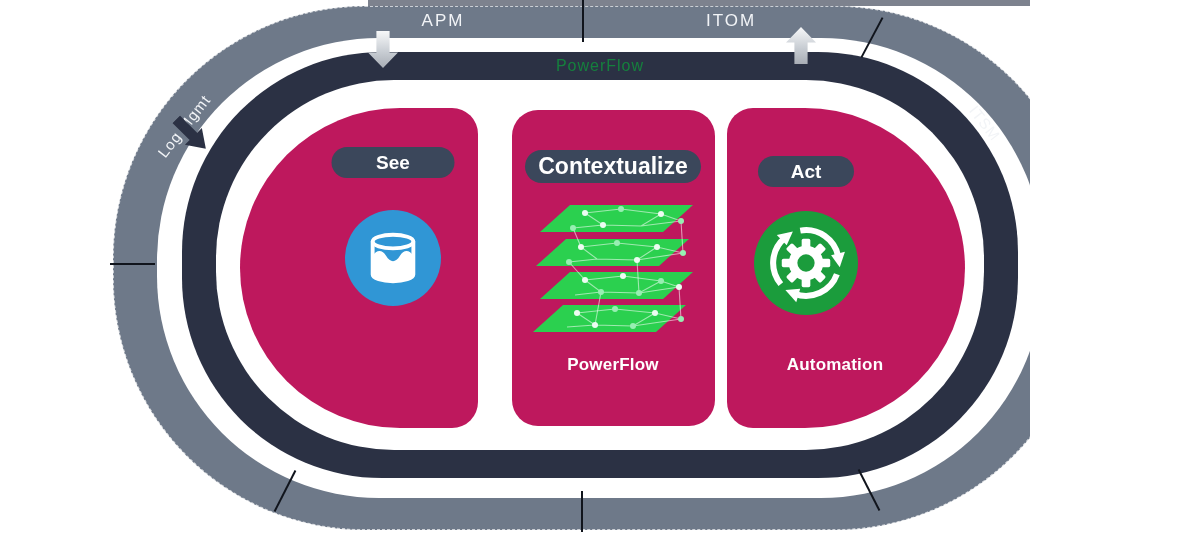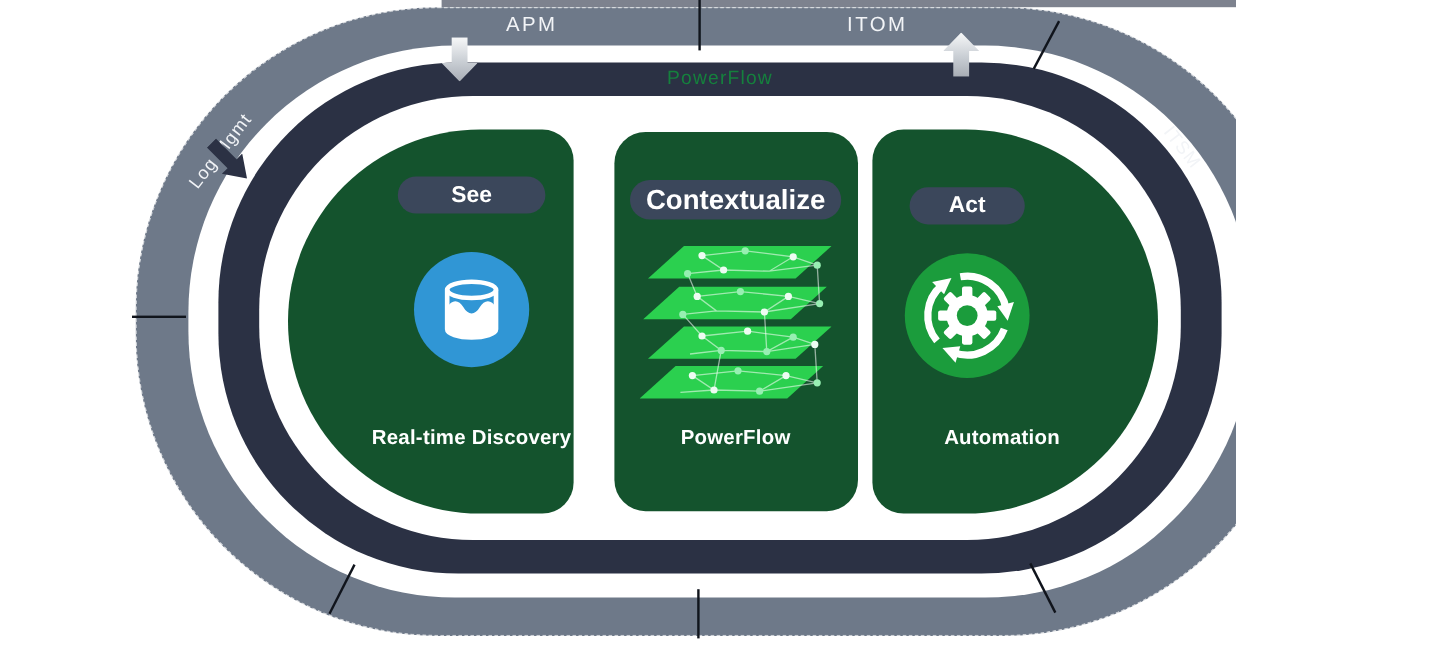--- a/index.html
+++ b/index.html
@@ -45,21 +45,21 @@
       background:linear-gradient(180deg,#f7f8f9 0%,#c9ced4 55%,#a8adb5 100%);
       clip-path:polygon(28% 0,72% 0,72% 58%,100% 58%,50% 100%,0 58%,28% 58%);}
   .arrow-up{left:786px;top:27px;width:30px;height:37px;
       background:linear-gradient(180deg,#f7f8f9 0%,#c9ced4 55%,#a8adb5 100%);
       clip-path:polygon(50% 0,100% 42%,72% 42%,72% 100%,28% 100%,28% 42%,0 42%);}
   .arrow-curve{left:179px;top:113px;width:24px;height:42px;background:#2B3144;
       clip-path:polygon(28% 0,72% 0,72% 58%,100% 58%,50% 100%,0 58%,28% 58%);
       transform:rotate(-45deg);}
 
   
-  .card{position:absolute;background:#14532d;}
+  .card{position:absolute;background:#be185d;}
   .card-see{left:240px;top:108px;width:238px;height:320px;border-radius:160px 26px 26px 160px;}
   .card-ctx{left:512px;top:110px;width:203px;height:316px;border-radius:26px;}
   .card-act{left:727px;top:108px;width:238px;height:320px;border-radius:26px 160px 160px 26px;}
   .cc{position:absolute;transform:translateX(-50%);}
   .card-see .cc{left:153px;}
   .card-ctx .cc{left:101px;}
   .card-act .cc{left:79px;}
 
   .badge{background:#3B475B;color:#ffffff;font-weight:bold;border-radius:17px;
          display:flex;align-items:center;justify-content:center;white-space:nowrap;}
@@ -112,21 +112,20 @@
     <div class="cc icon-circle icon-see">
       <svg width="62" height="62" viewBox="-32 -32 64 64" aria-hidden="true">
         <g stroke="#ffffff" stroke-width="4" fill="none" stroke-linejoin="round">
           <path d="M -21 -17 V 17 A 21 7 0 0 0 21 17 V -17"></path>
           <ellipse cx="0" cy="-17" rx="21" ry="7"></ellipse>
         </g>
         <path fill="#ffffff" d="M -21 -2 c 4 -7 10 -7 14 0 c 4 7 10 7 14 0 c 4 -7 10 -7 14 0
              V 16 A 21 7 0 0 1 -21 16 Z"></path>
       </svg>
     </div>
-    <div class="cc card-title title-see">Real-time Discovery</div>
   </div>
 
   <div class="card card-ctx">
     <div class="cc badge badge-ctx">Contextualize</div>
     <div class="cc icon-ctx">
       <svg width="160" height="130" viewBox="0 0 160 130" aria-hidden="true">
         <defs>
           <polygon id="layer" points="30,0 153,0 123,27 0,27" fill="#2BD04F"></polygon>
         </defs>
         <use href="#layer" transform="translate(7,0)"></use>

